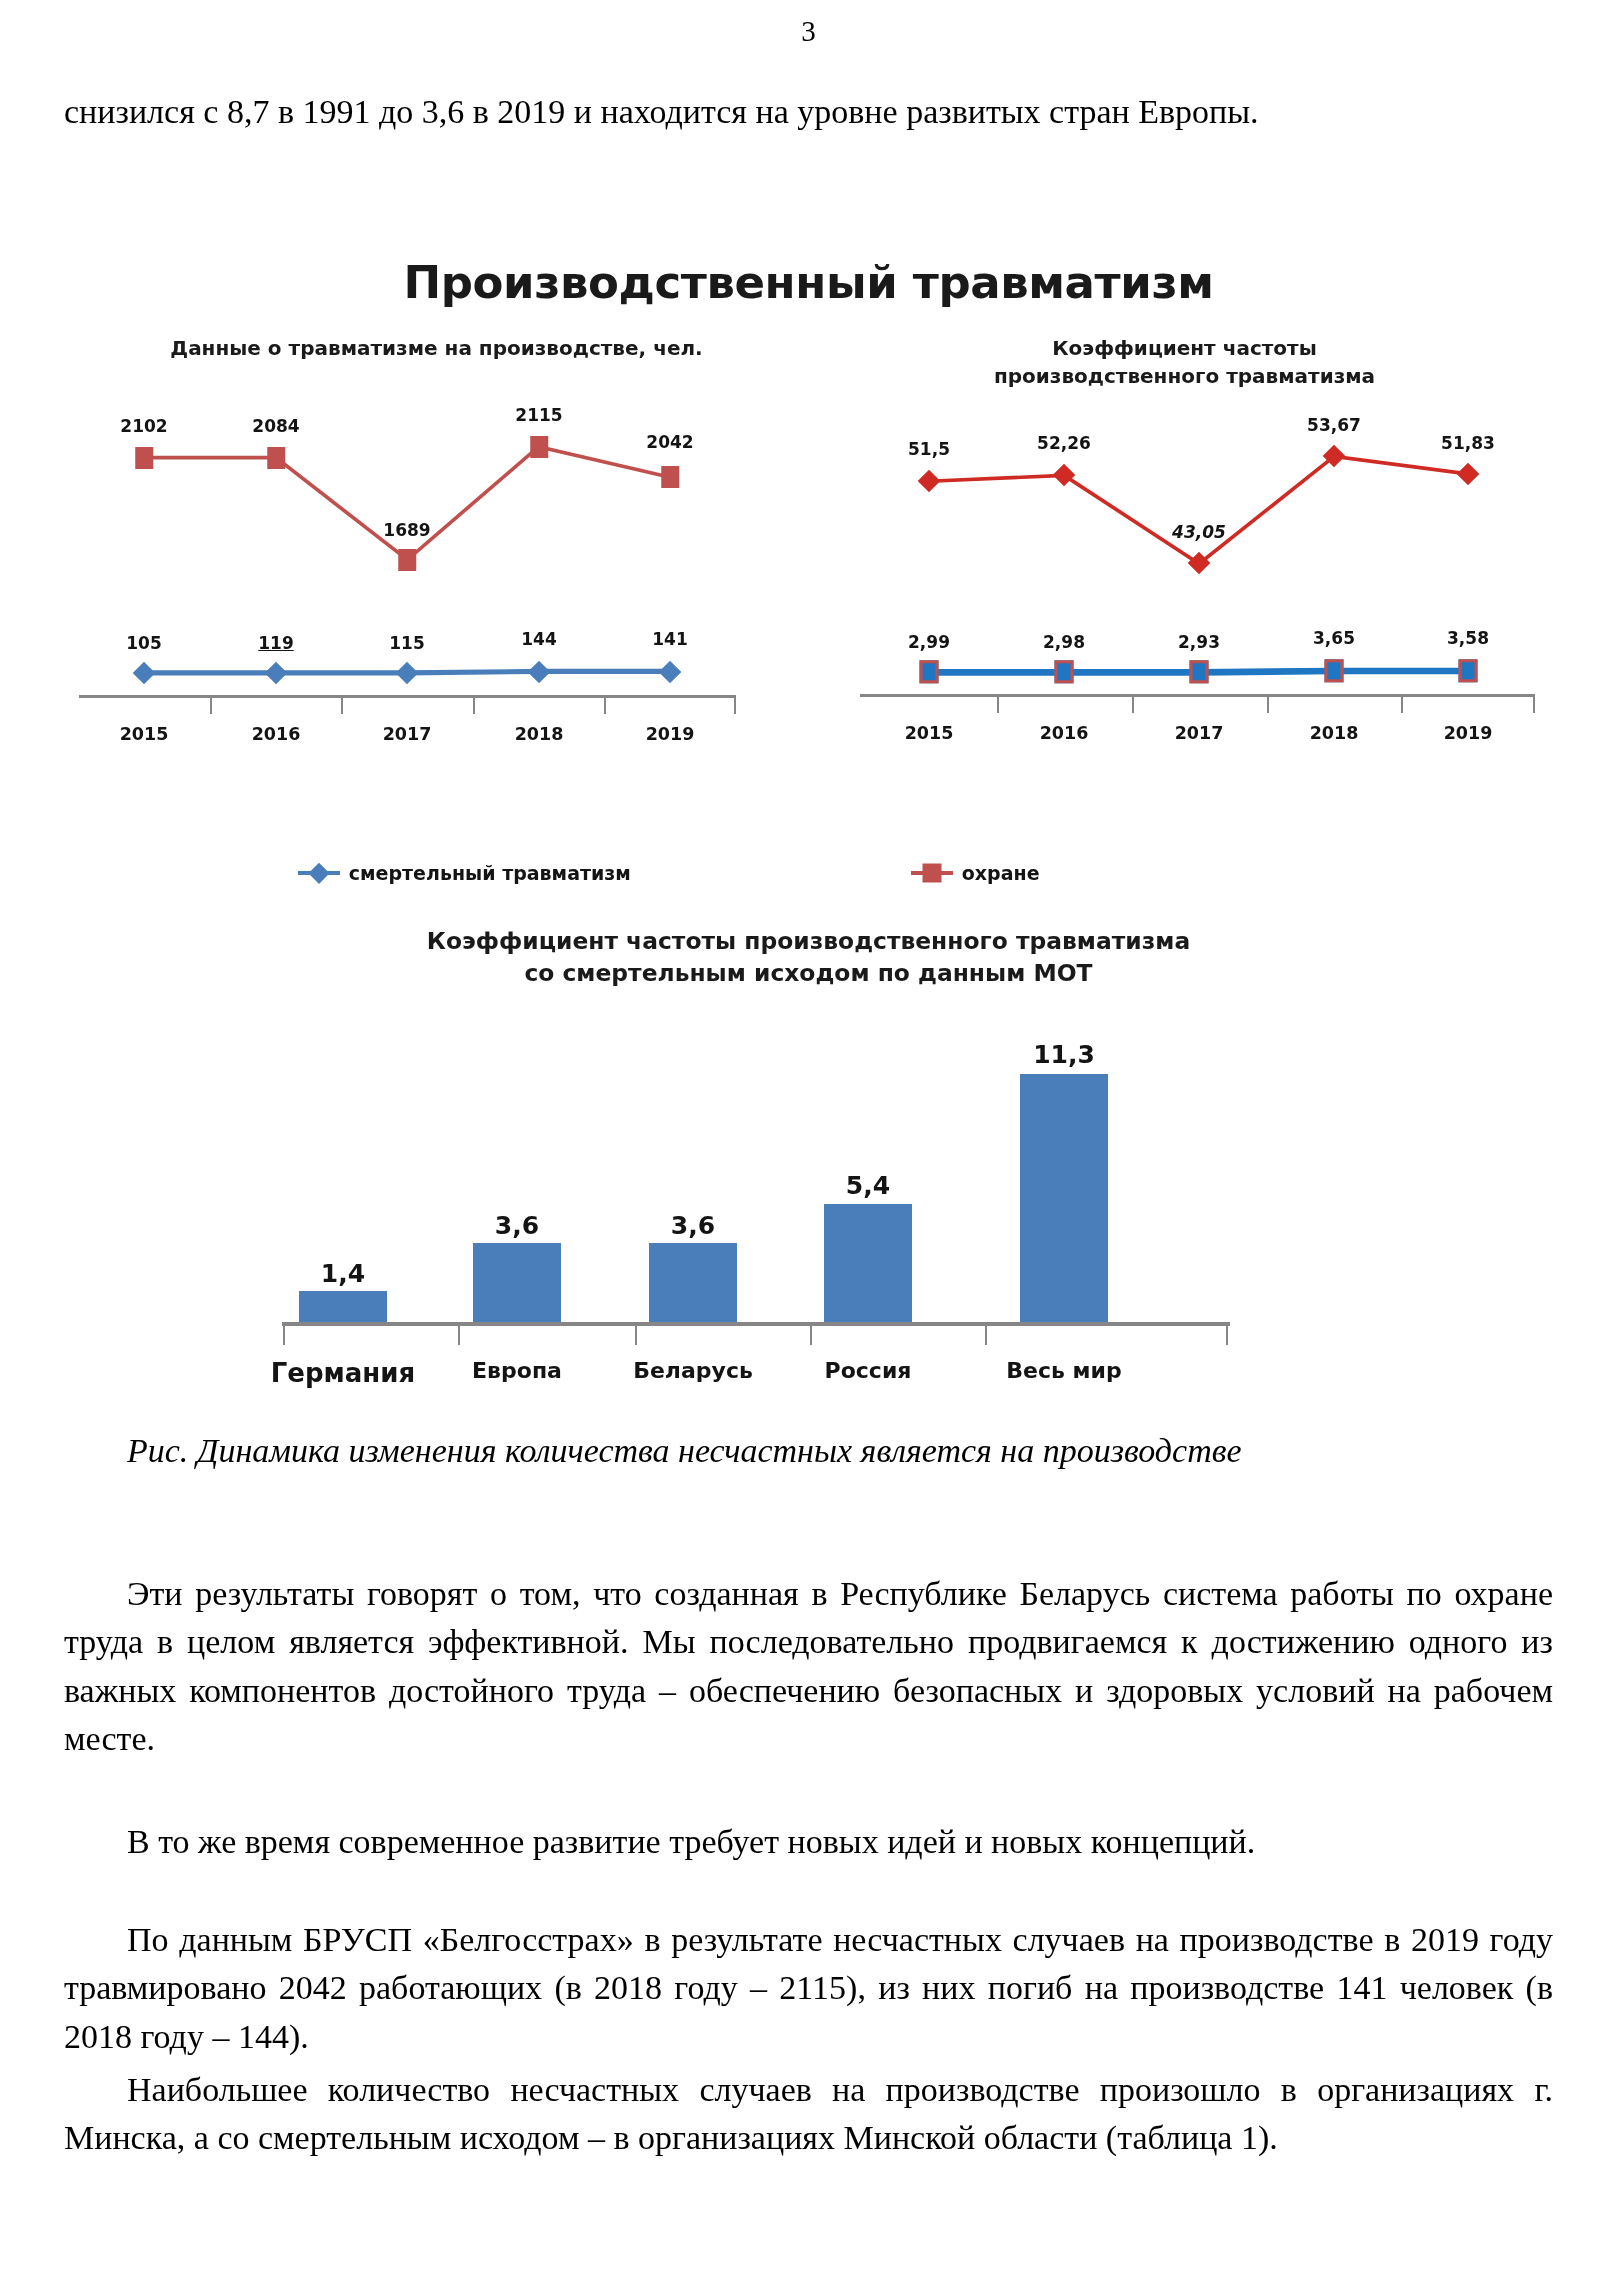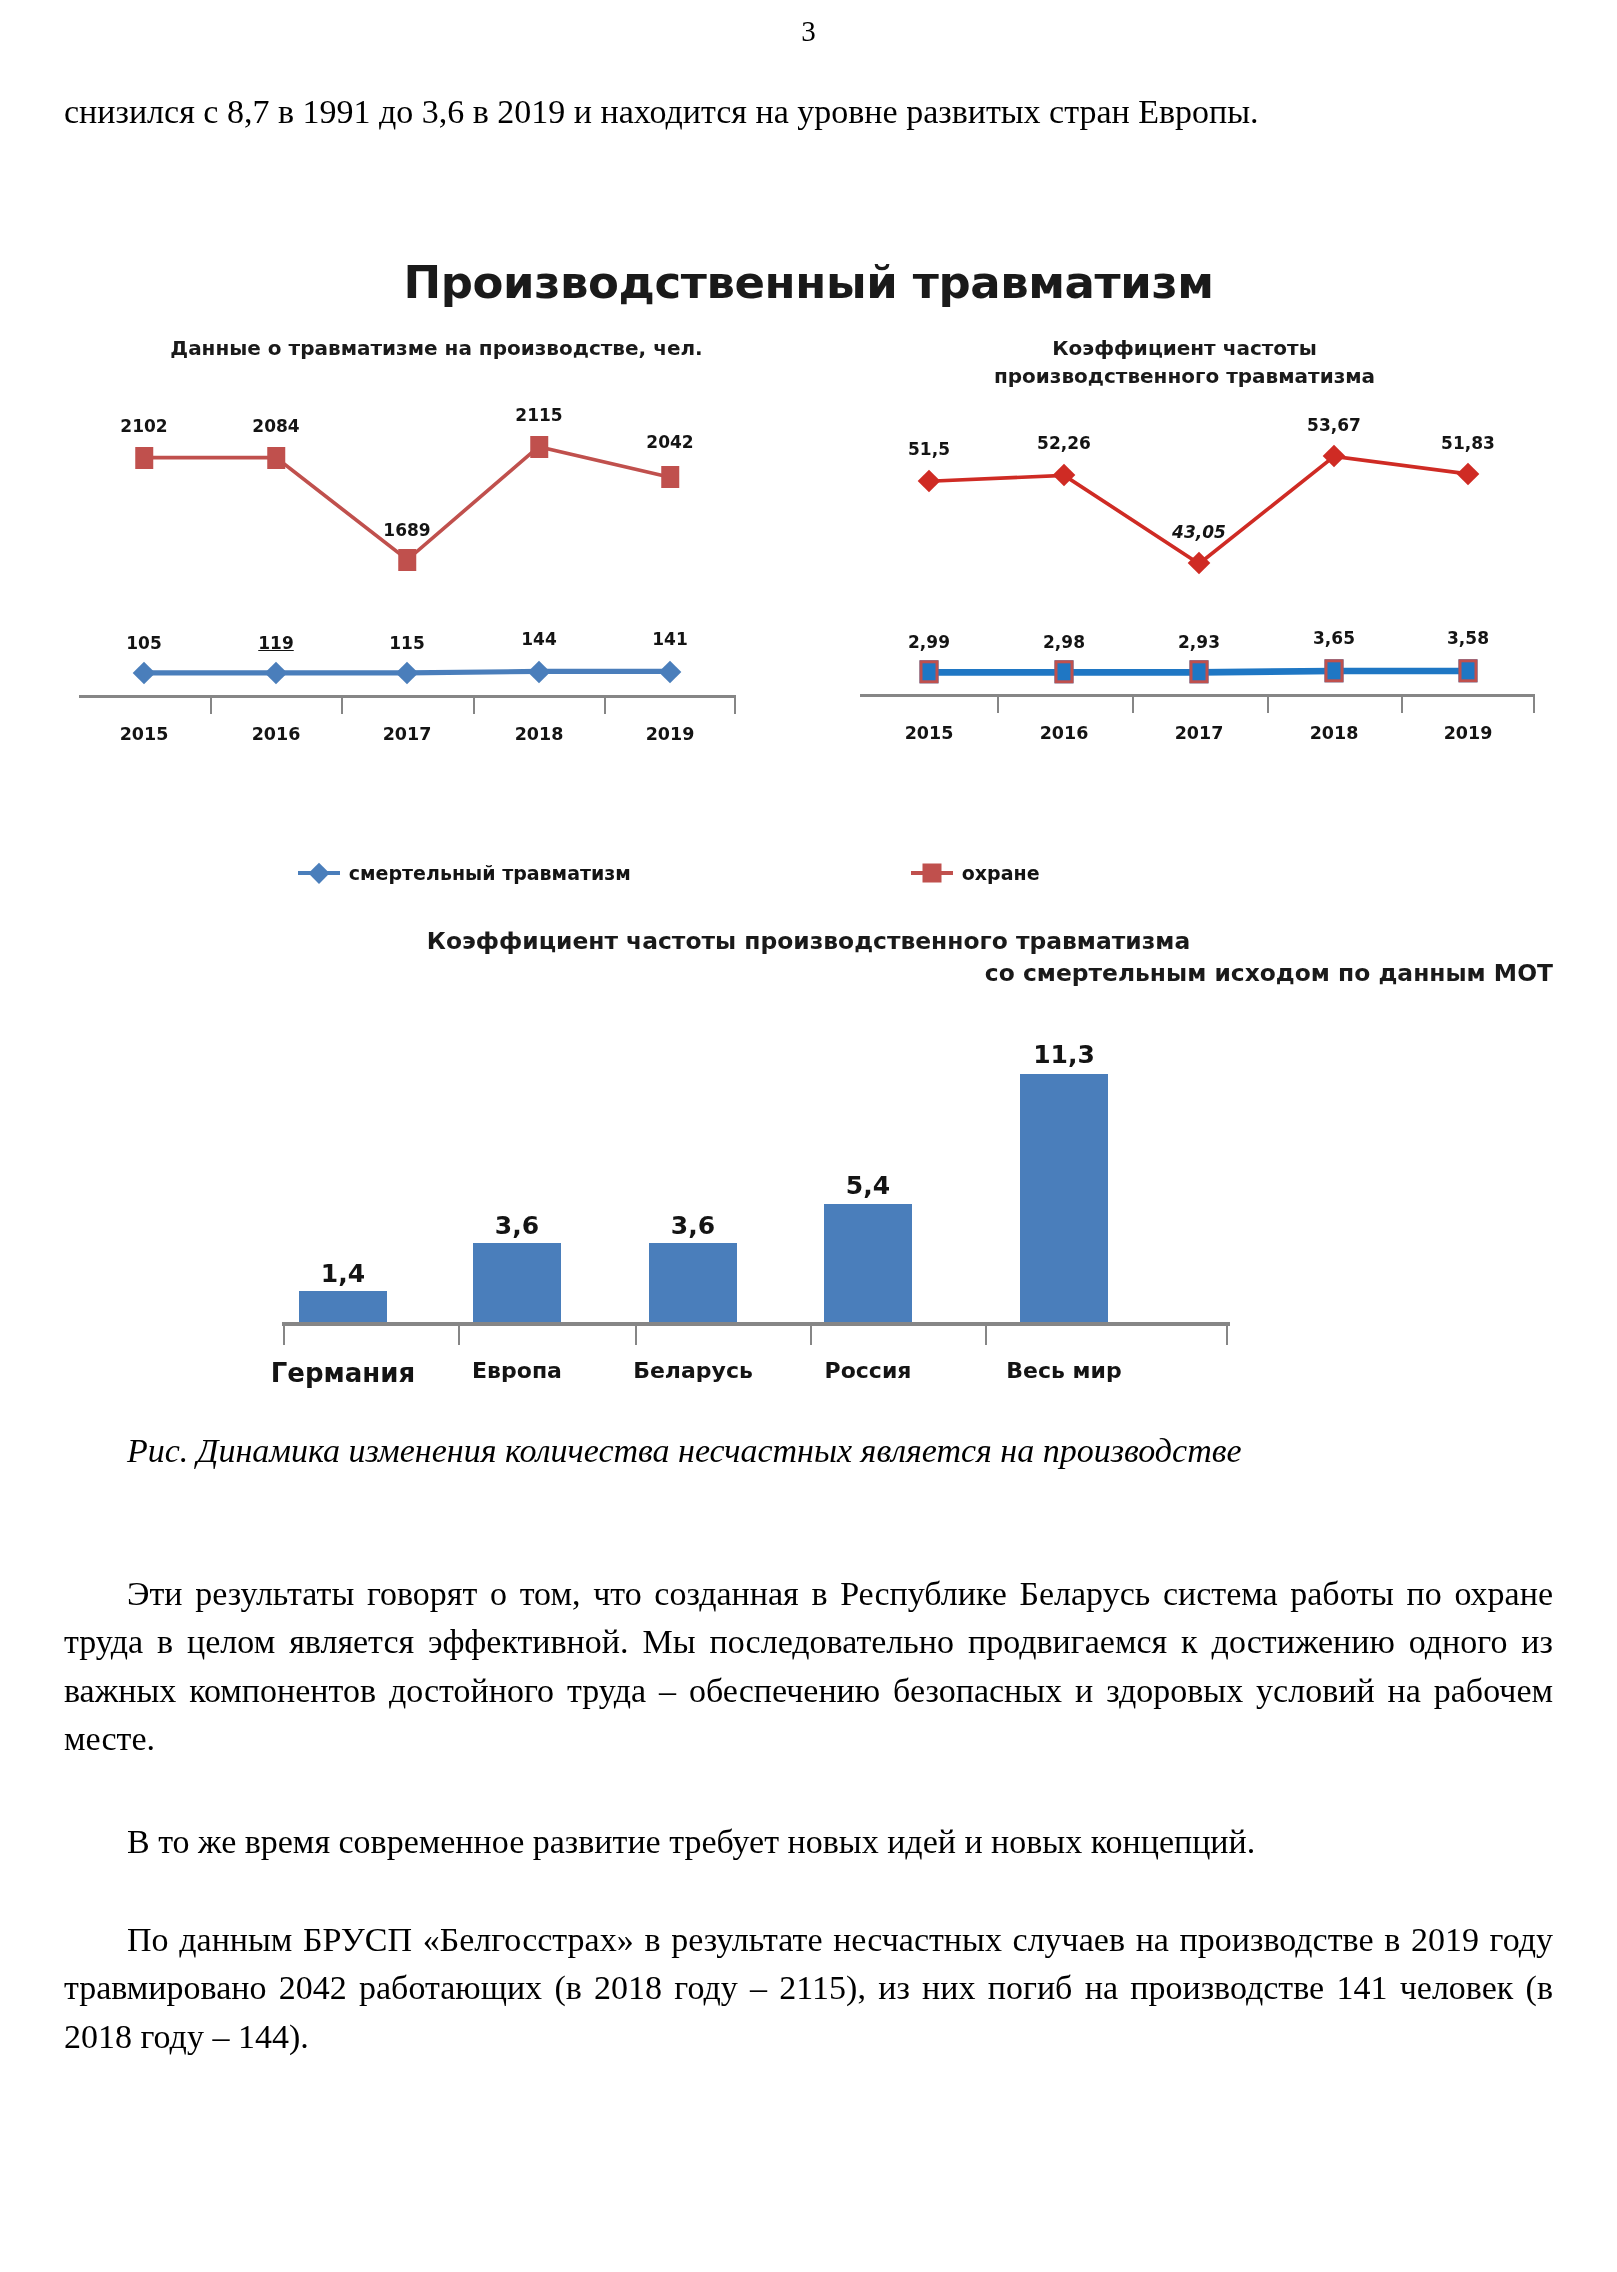--- a/index.html
+++ b/index.html
@@ -315,21 +315,21 @@
       <span>смертельный травматизм</span>
     </div>
     <div class="legend" style="left:847px; top:621px;">
       <span class="legend-swatch-line red"></span>
       <span>охране</span>
     </div>
 
     <div class="panel" style="left:0px; top:686px; width:1489px; height:453px;">
 
       <div class="panel-title" style="position:absolute; top:0; left:0; width:1489px; font-size:23.4px;">Коэффициент частоты производственного травматизма</div>
-      <div class="panel-title" style="position:absolute; top:32px; left:0; width:1489px; font-size:23.4px;text-align:right;">со смертельным исходом по данным МОТ</div>
+      <div class="panel-title" style="position:absolute; top:32px; left:0; width:1489px; font-size:23.4px;">со смертельным исходом по данным МОТ</div>
 
       <div class="plot" style="position:absolute; left:0; top:88px; width:1489px; height:350px;">
 
         <div style="position:absolute; left:0; top:0; width:1489px; height:307px;">
           <div class="bar" style="left:279px; width:88px; height:31px;"></div>
           <div class="bar" style="left:453px; width:88px; height:79px;"></div>
           <div class="bar" style="left:629px; width:88px; height:79px;"></div>
           <div class="bar" style="left:804px; width:88px; height:118px;"></div>
           <div class="bar" style="left:1000px; width:88px; height:248px;"></div>
         </div>
@@ -356,15 +356,16 @@
       </div>
     </div>
 
   </div>
 
   <div class="caption" style="top:1427px;">Рис. Динамика изменения количества несчастных является на производстве</div>
 
   <div class="body-text indent" style="top:1570px;">Эти результаты говорят о том, что созданная в Республике Беларусь система работы по охране труда в целом является эффективной. Мы последовательно продвигаемся к достижению одного из важных компонентов достойного труда – обеспечению безопасных и здоровых условий на рабочем месте.</div>
   <div class="body-text indent" style="top:1818px;">В то же время современное развитие требует новых идей и новых концепций.</div>
   <div class="body-text indent" style="top:1916px;">По данным БРУСП «Белгосстрах» в результате несчастных случаев на производстве в 2019 году травмировано 2042 работающих (в 2018 году – 2115), из них погиб на производстве 141 человек (в 2018 году – 144).</div>
+  <div class="body-text indent" style="top:2066px;">Наибольшее количество несчастных случаев на производстве произошло в организациях г. Минска, а со смертельным исходом – в организациях Минской области (таблица 1).</div>
 
 </div>
 
 
 </body></html>

